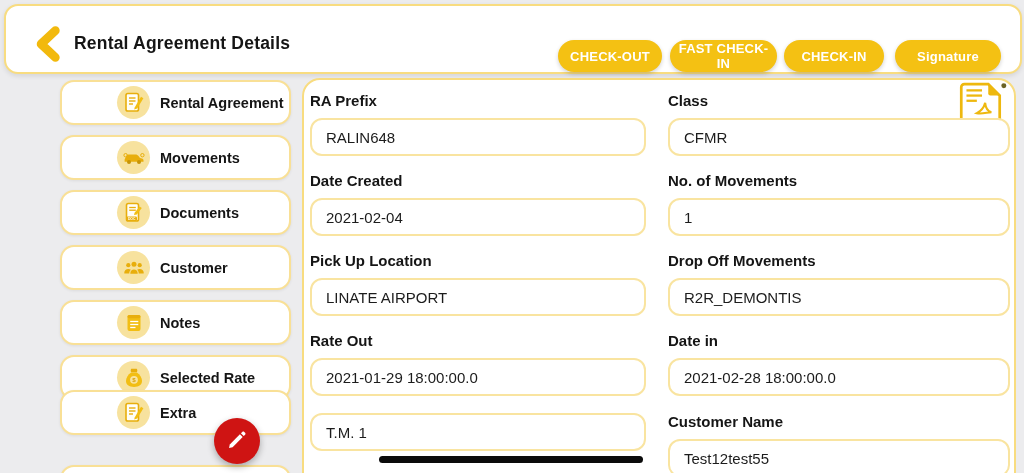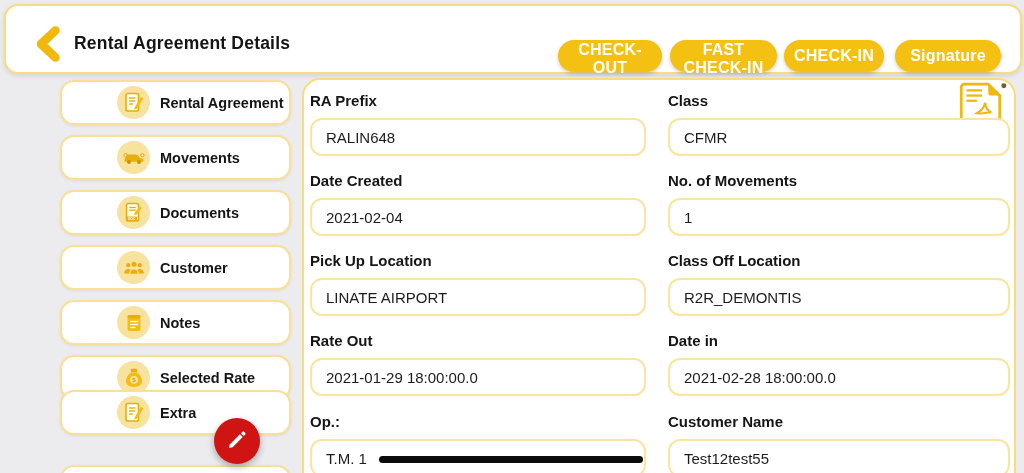--- a/index.html
+++ b/index.html
@@ -6,21 +6,21 @@
   body{font-family:"Liberation Sans",sans-serif;background:#ececee;}
   .screen{position:relative;width:1024px;height:473px;overflow:hidden;background:#ececee;}
 
   
   .header{position:absolute;left:4px;top:4px;width:1014px;height:66px;background:#fff;
     border:2px solid #f8dc80;border-radius:14px;box-shadow:0 2px 5px rgba(0,0,0,.10);}
   .back-btn{position:absolute;left:24px;top:18px;width:38px;height:40px;cursor:pointer;background:none;border:none;padding:0;}
   .back-btn svg{width:100%;height:100%;}
   .page-title{position:absolute;left:68px;top:27px;font-size:17.5px;font-weight:700;color:#151515;letter-spacing:.2px;}
   .hbtn{position:absolute;top:34px;height:32px;border:none;border-radius:16px;background:#f4c113;
-    color:#fff;font-family:"Liberation Sans",sans-serif;font-weight:700;font-size:16px;letter-spacing:.2px;
+    color:#fff;font-family:"Liberation Sans",sans-serif;font-weight:700;font-size:13px;letter-spacing:.2px;
     box-shadow:0 2px 4px rgba(0,0,0,.18);cursor:pointer;}
   .hbtn.b0{left:552px;width:104px;}
   .hbtn.b1{left:664px;width:107px;text-align:center;}
   .hbtn.b2{left:778px;width:100px;}
   .hbtn.b3{left:889px;width:106px;}
 
   
   .side-item{position:absolute;left:60px;width:231px;height:45px;background:#fff;border:2px solid #f9e096;
     border-radius:14px;box-sizing:border-box;display:flex;align-items:center;box-shadow:0 1px 3px rgba(0,0,0,.07);cursor:pointer;padding-left:48px;}
   .side-ico{width:33px;height:33px;border-radius:50%;background:#f7e29e;margin:0 10px 0 7px;
@@ -207,35 +207,34 @@
     <div class="field c1 r1">
       <label class="field-label">No. of Movements</label>
       <input class="field-input" type="text" value="1" style="">
     </div>
 
     <div class="field c0 r2">
       <label class="field-label">Pick Up Location</label>
       <input class="field-input" type="text" value="LINATE AIRPORT" style="">
     </div>
     <div class="field c1 r2">
-      <label class="field-label">Class Off Location</label>
+      <label class="field-label">Drop Off Movements</label>
       <input class="field-input" type="text" value="R2R_DEMONTIS" style="">
     </div>
 
     <div class="field c0 r3">
       <label class="field-label">Rate Out</label>
       <input class="field-input" type="text" value="2021-01-29 18:00:00.0" style="">
     </div>
     <div class="field c1 r3">
       <label class="field-label">Date in</label>
       <input class="field-input" type="text" value="2021-02-28 18:00:00.0" style="">
     </div>
 
     <div class="field c0 r4">
-      <label class="field-label">Op.:</label>
       <input class="field-input" type="text" value="T.M. 1" style="">
     </div>
     <div class="field c1 r4">
       <label class="field-label">Customer Name</label>
       <input class="field-input" type="text" value="Test12test55" style="">
     </div>
 
   </div>
 
   <div class="gesture-bar"></div>

